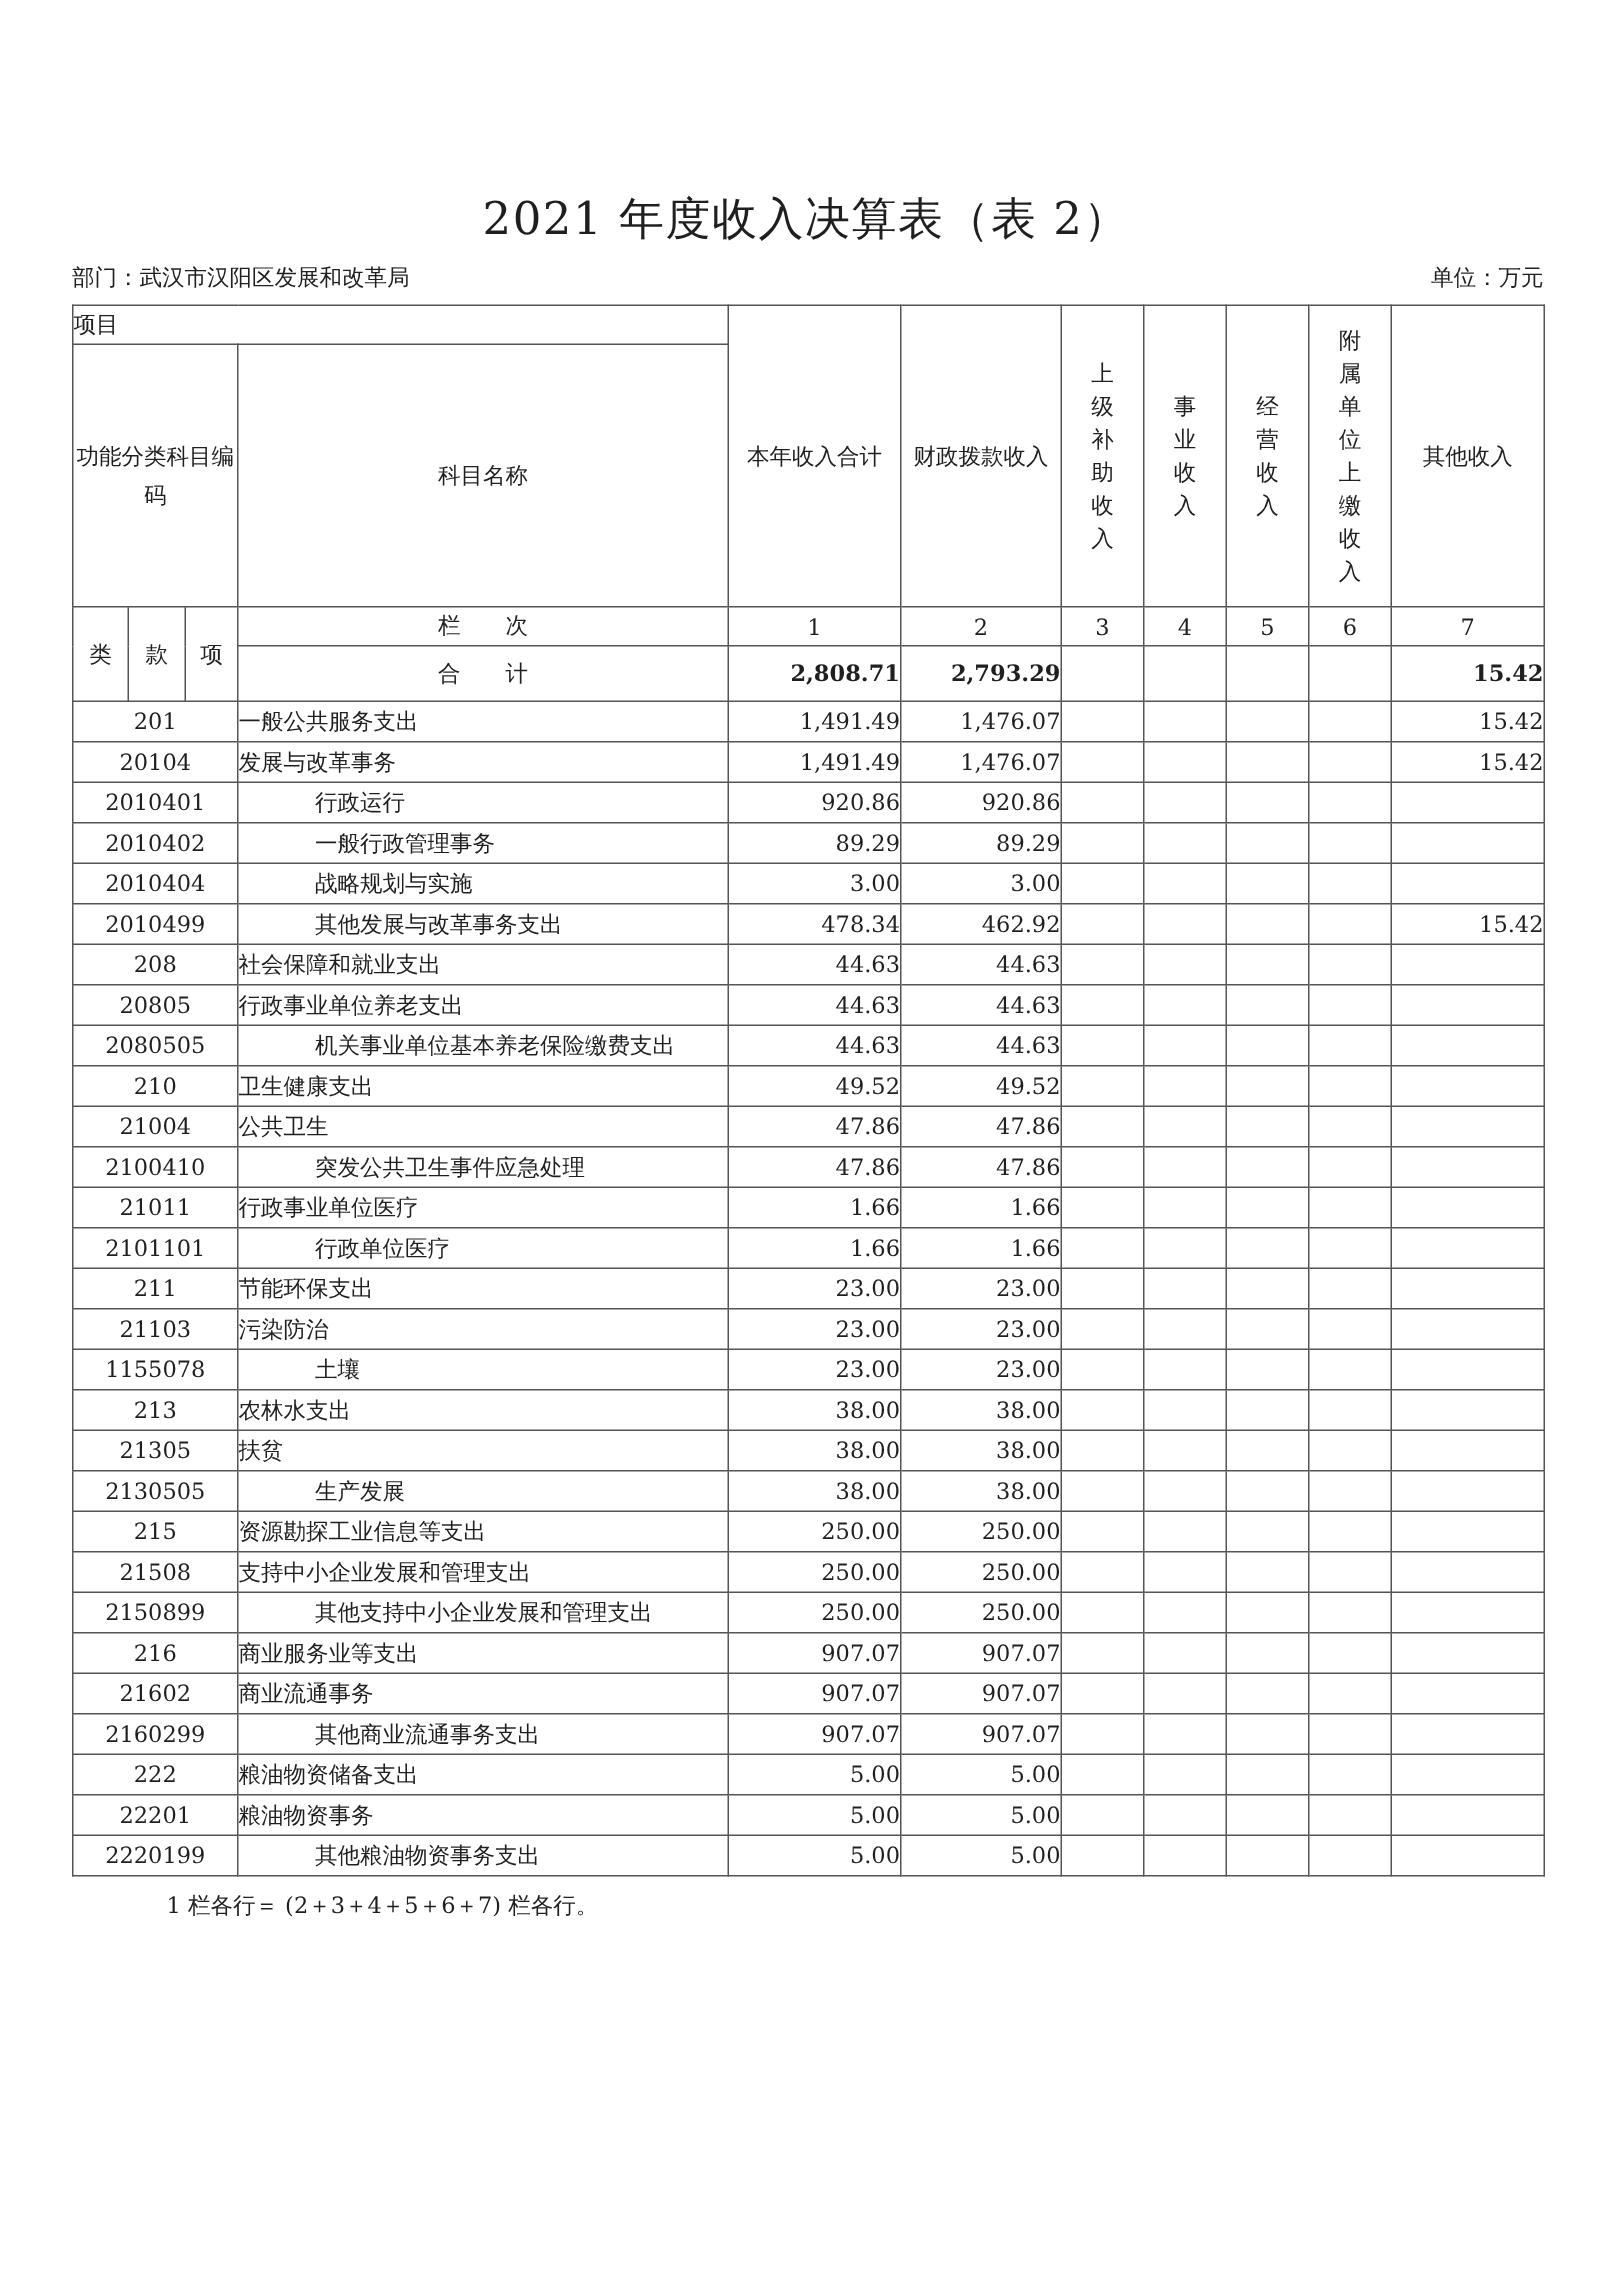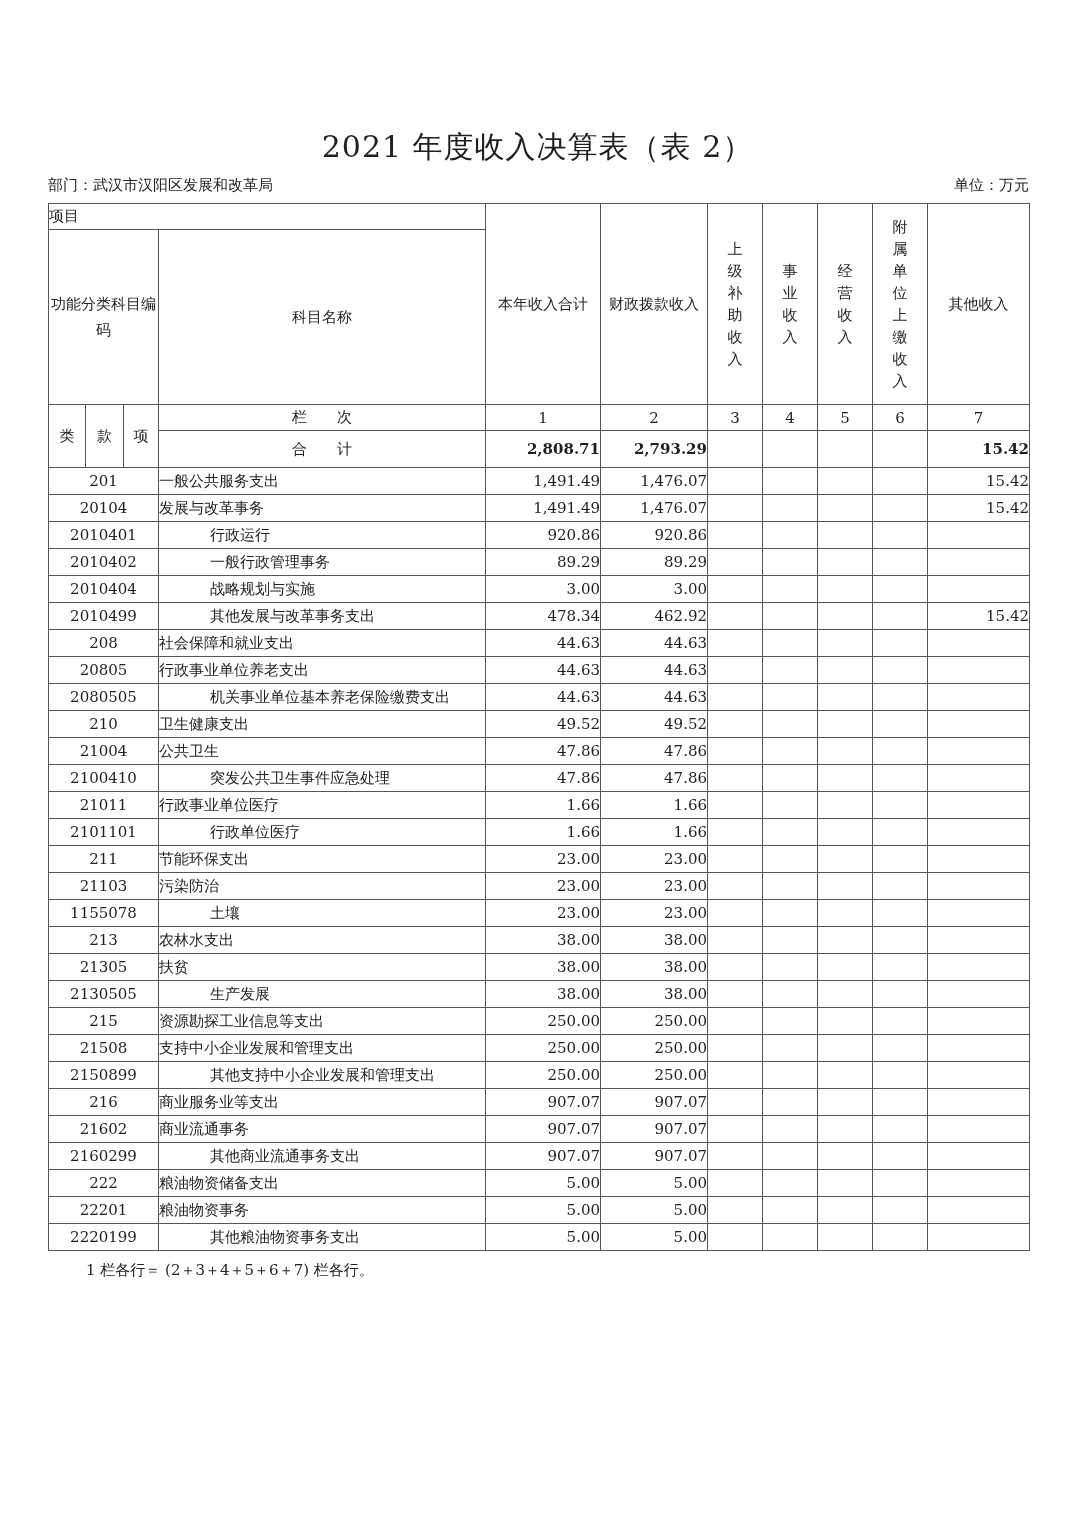--- a/index.html
+++ b/index.html
@@ -66,21 +66,21 @@
   }
 
   td.cell-code  { text-align: center; padding-left: 9px; }
   td.cell-name  { text-align: left; padding-left: 12px; }
   td.cell-name.indent { padding-left: 51px; }
   td.cell-num   { text-align: right; padding-right: 8px; }
   td.cell-num.bold { font-weight: bold; }
 
   .notes { margin: 9px 0 0 57px; font-size: 15px; }
   .note-line { line-height: 21px; margin-bottom: 9px; }
-  .note-line.second { margin-left: 29px; }
+  .note-line.second { margin-left: 54px; }
 </style>
 </head>
 <body>
 
 <div class="page">
 
   <div class="doc-title">2021 年度收入决算表（表 2）</div>
 
   <div class="meta-row">
     <span>部门：武汉市汉阳区发展和改革局</span>

